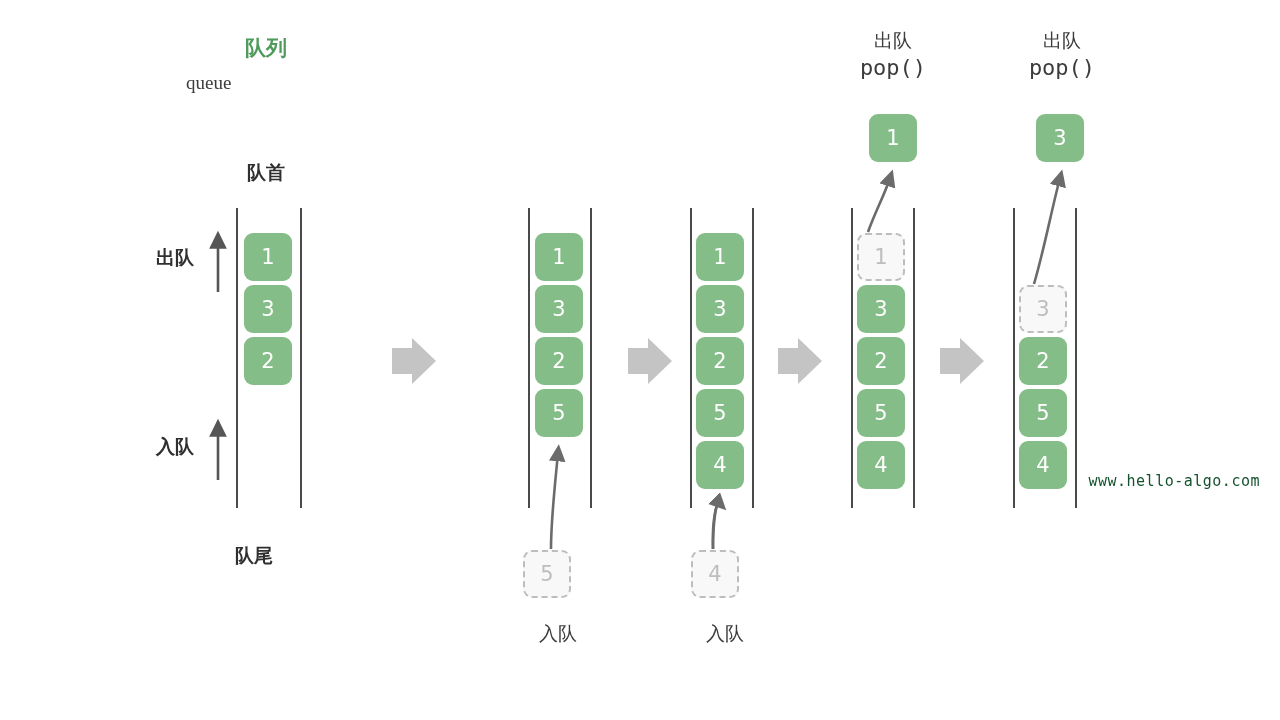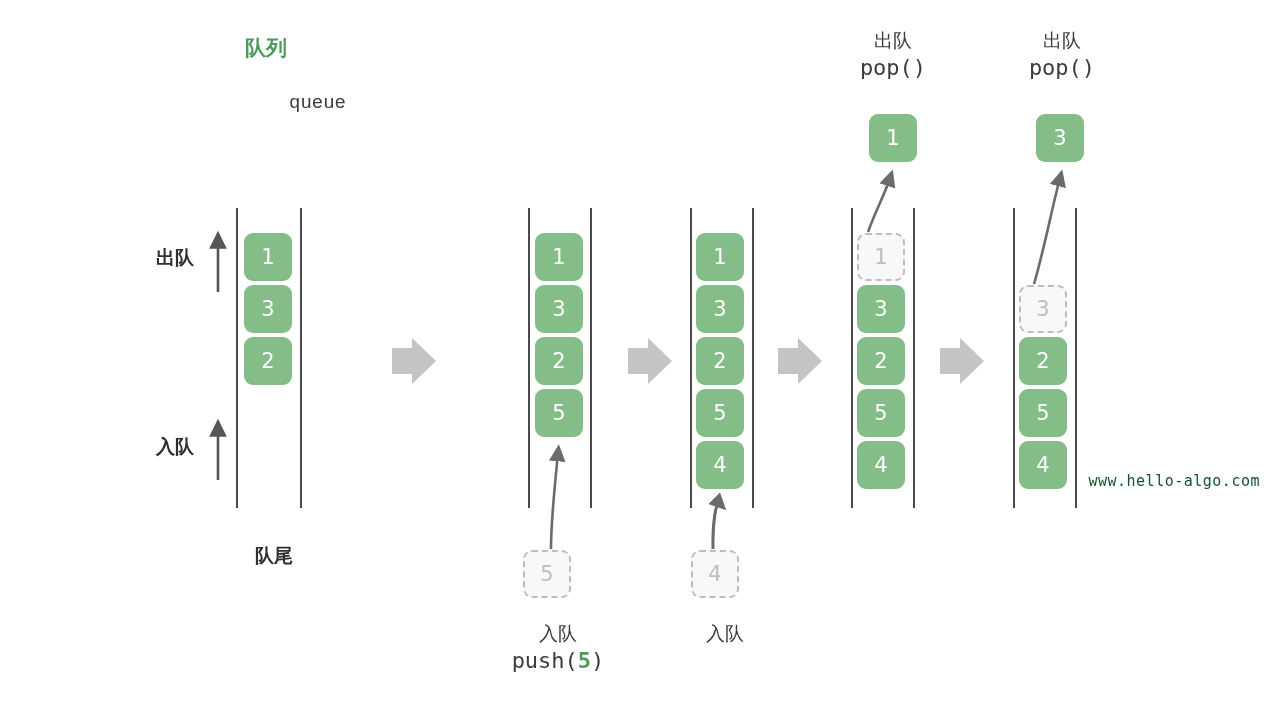--- a/index.html
+++ b/index.html
@@ -27,25 +27,24 @@
     position: absolute;
     font-size: 21px;
     font-weight: bold;
     color: #4e9a5a;
     text-align: center;
     white-space: nowrap;
   }
   .title-en {
     position: absolute;
     font-size: 19px;
-    font-family: Liberation Mono, monospace;
-    color: #3c3c3c;
-    text-align: right;
-    white-space: nowrap;
-    margin-top: 20px;
+    font-family: Liberation Serif, serif;
+    color: #3c3c3c;
+    text-align: left;
+    white-space: nowrap;
   }
   .side-label {
     position: absolute;
     font-size: 19px;
     font-weight: bold;
     color: #2f2f2f;
     white-space: nowrap;
     text-align: center;
   }
   .op-label {
@@ -120,21 +119,22 @@
   }
 </style>
 </head>
 <body>
 
 <div class="stage">
 
   <div class="title-cn" style="left:186px; top:34px; width:160px;">队列</div>
   <div class="title-en" style="left:186px; top:72px; width:160px;">queue</div>
 
-  <div class="side-label" style="left:194px; top:543px; width:160px;">队尾</div>
+  <div class="side-label" style="left:186px; top:160px; width:160px;">队首</div>
+  <div class="side-label" style="left:174px; top:543px; width:160px;">队尾</div>
 
   <div class="side-label" style="left:143px; top:245px; width:64px;">出队</div>
   <div class="side-label" style="left:143px; top:434px; width:64px;">入队</div>
 
   <div class="tube-line" style="left:236px; top:208px; height:300px;"></div>
   <div class="tube-line" style="left:300px; top:208px; height:300px;"></div>
 
   <div class="cell solid" style="left:244px; top:233px;">1</div>
   <div class="cell solid" style="left:244px; top:285px;">3</div>
   <div class="cell solid" style="left:244px; top:337px;">2</div>
@@ -144,21 +144,20 @@
 
   <div class="cell solid" style="left:535px; top:233px;">1</div>
   <div class="cell solid" style="left:535px; top:285px;">3</div>
   <div class="cell solid" style="left:535px; top:337px;">2</div>
   <div class="cell solid" style="left:535px; top:389px;">5</div>
 
   <div class="cell ghost" style="left:523px; top:550px;">5</div>
 
   <div class="op-label" style="left:473px; top:620px;">
     <span class="cn">入队</span>
-    <span class="code">push(<span class="num">5</span>)</span>
   </div>
 
   <div class="tube-line" style="left:690px; top:208px; height:300px;"></div>
   <div class="tube-line" style="left:752px; top:208px; height:300px;"></div>
 
   <div class="cell solid" style="left:696px; top:233px;">1</div>
   <div class="cell solid" style="left:696px; top:285px;">3</div>
   <div class="cell solid" style="left:696px; top:337px;">2</div>
   <div class="cell solid" style="left:696px; top:389px;">5</div>
   <div class="cell solid" style="left:696px; top:441px;">4</div>

